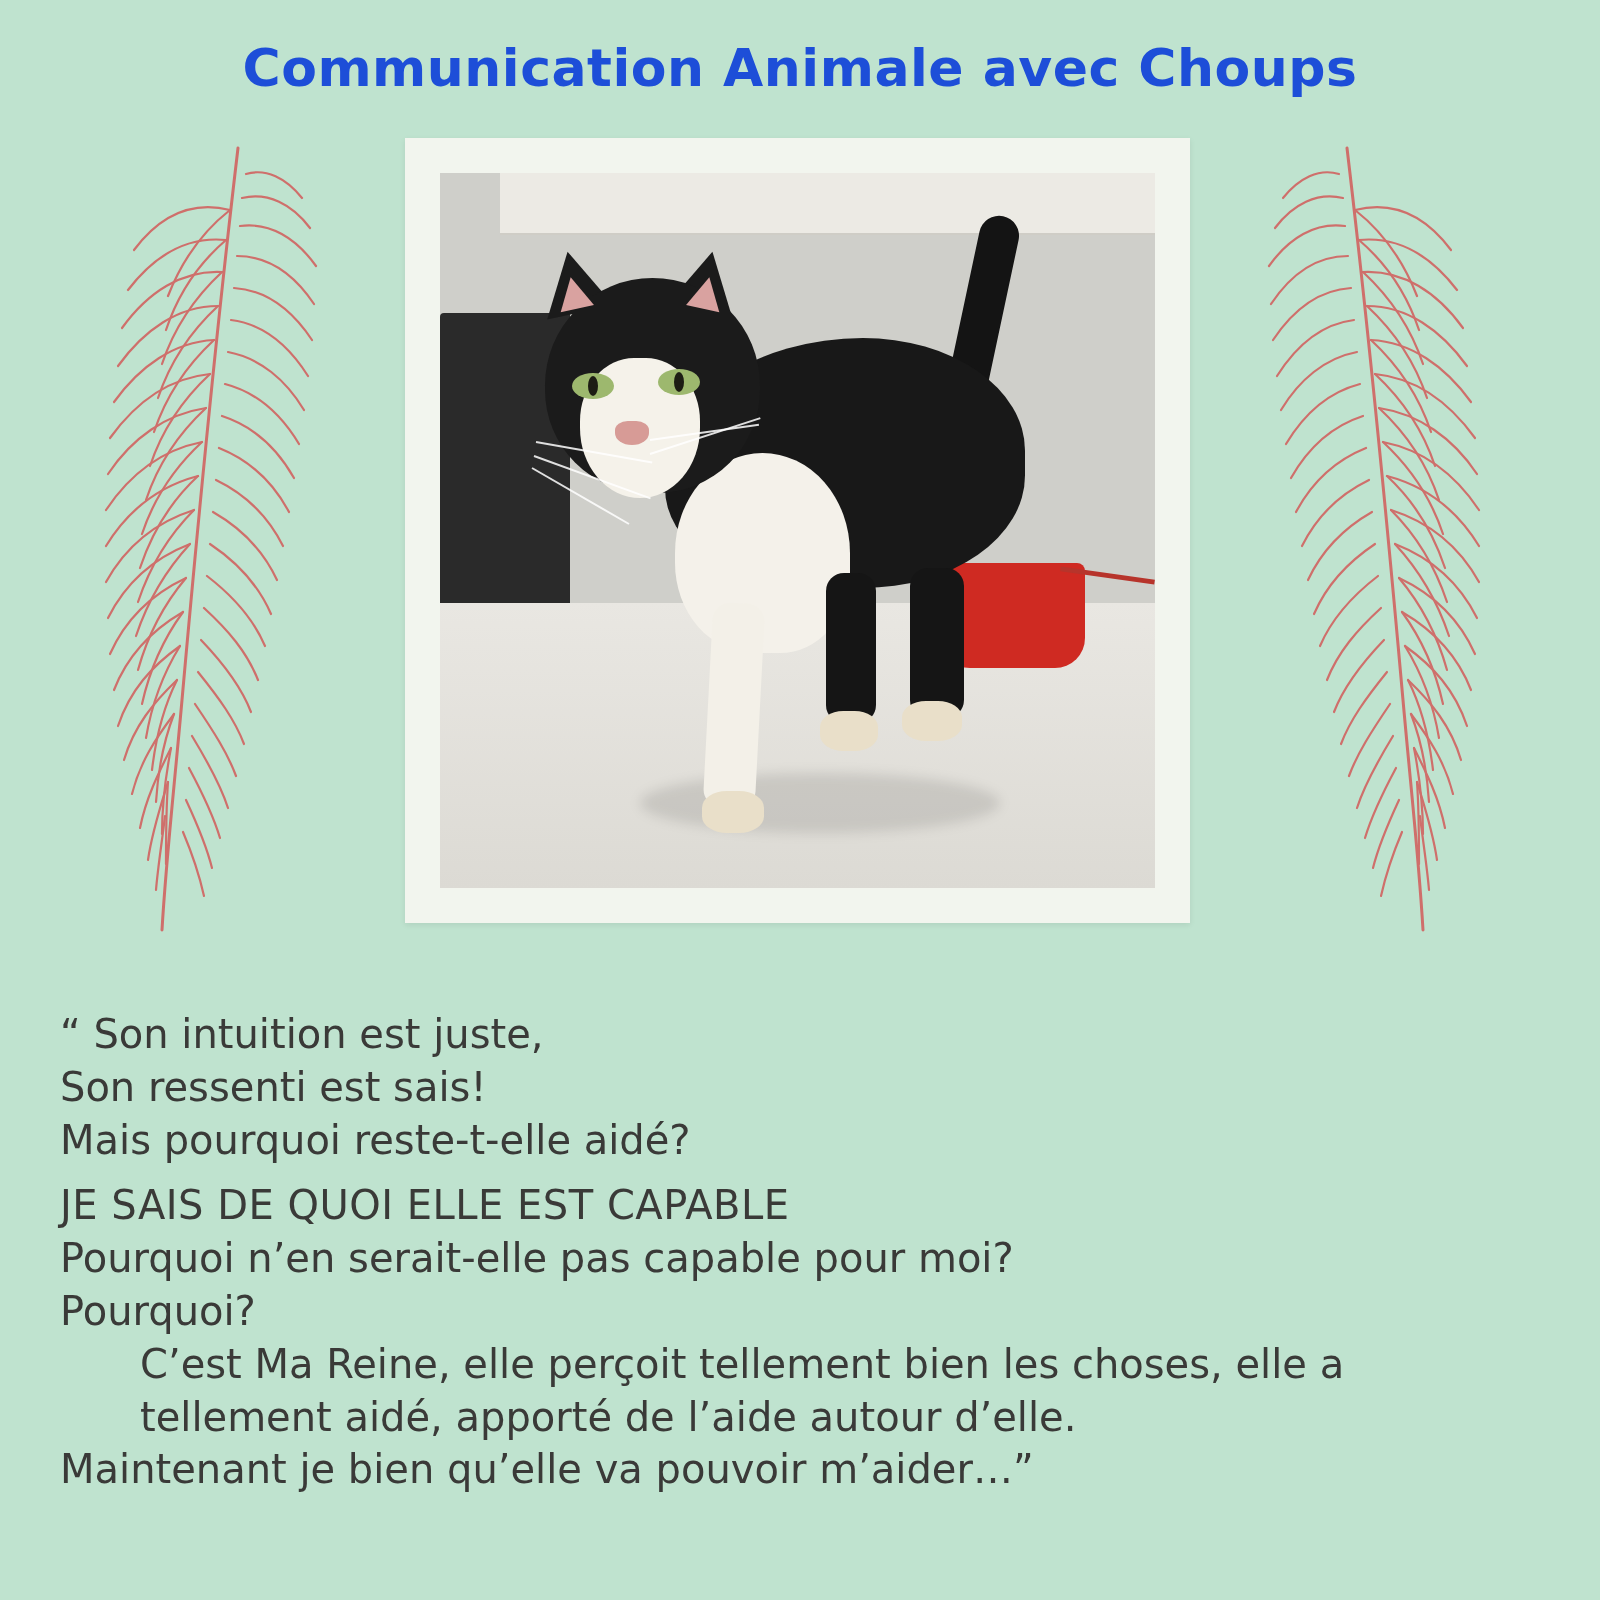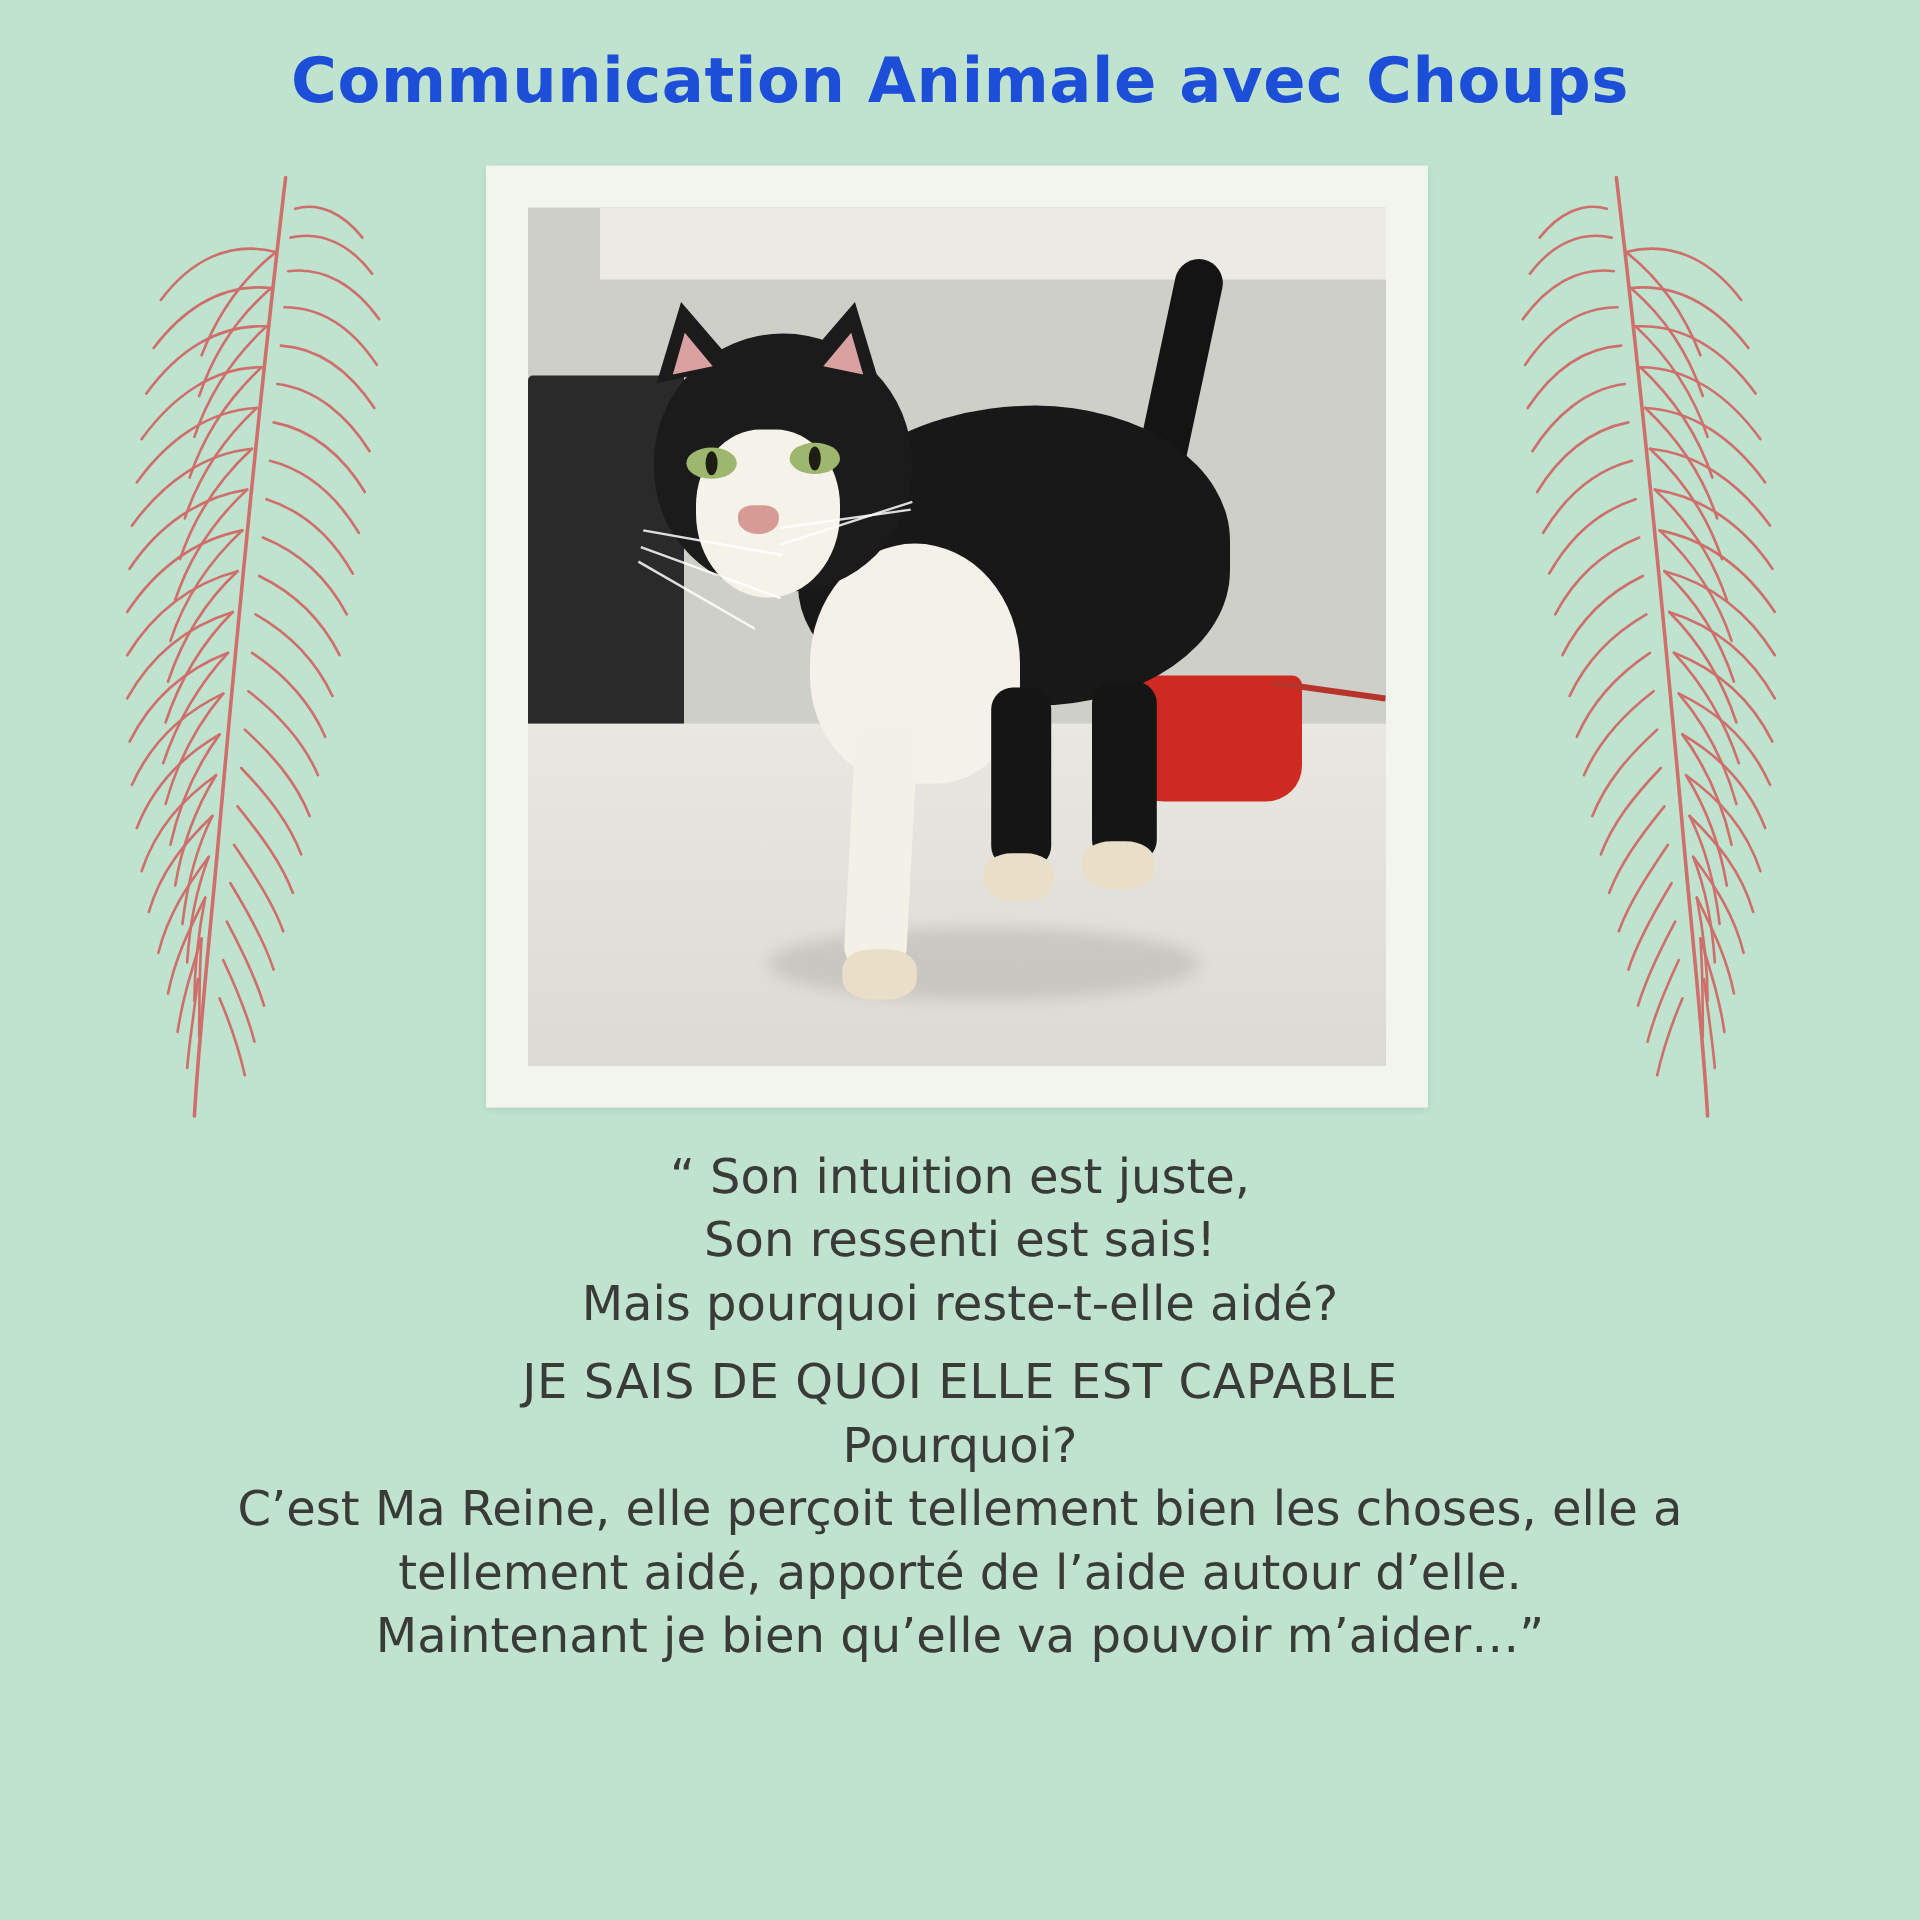--- a/index.html
+++ b/index.html
@@ -62,23 +62,23 @@
     width: 715px;
     height: 715px;
     overflow: hidden;
     background: #cfcfca;
   }
 
   
   .quote {
     position: absolute;
     left: 60px;
-    top: 955px;
+    top: 1008px;
     width: 1480px;
-    text-align: center;
+    text-align: left;
     color: #3a3a38;
     font-family: "DejaVu Sans", sans-serif;
     font-size: 40px;
     line-height: 1.32;
   }
   .quote .line {
     display: block;
     white-space: nowrap;
   }
   .quote .line.wrap {
@@ -373,18 +373,19 @@
       </div>
 
     </div>
   </div>
 
   <div class="quote">
     <span class="line">“ Son intuition est juste,</span>
     <span class="line">Son ressenti est sais!</span>
     <span class="line">Mais pourquoi reste-t-elle aidé?</span>
     <span class="line caps">JE SAIS DE QUOI ELLE EST CAPABLE</span>
+    <span class="line">Pourquoi n’en serait-elle pas capable pour moi?</span>
     <span class="line">Pourquoi?</span>
     <span class="line wrap">C’est Ma Reine, elle perçoit tellement bien les choses, elle a tellement aidé, apporté de l’aide autour d’elle.</span>
     <span class="line">Maintenant je bien qu’elle va pouvoir m’aider…”</span>
   </div>
 
 </div>
 
 </body></html>

